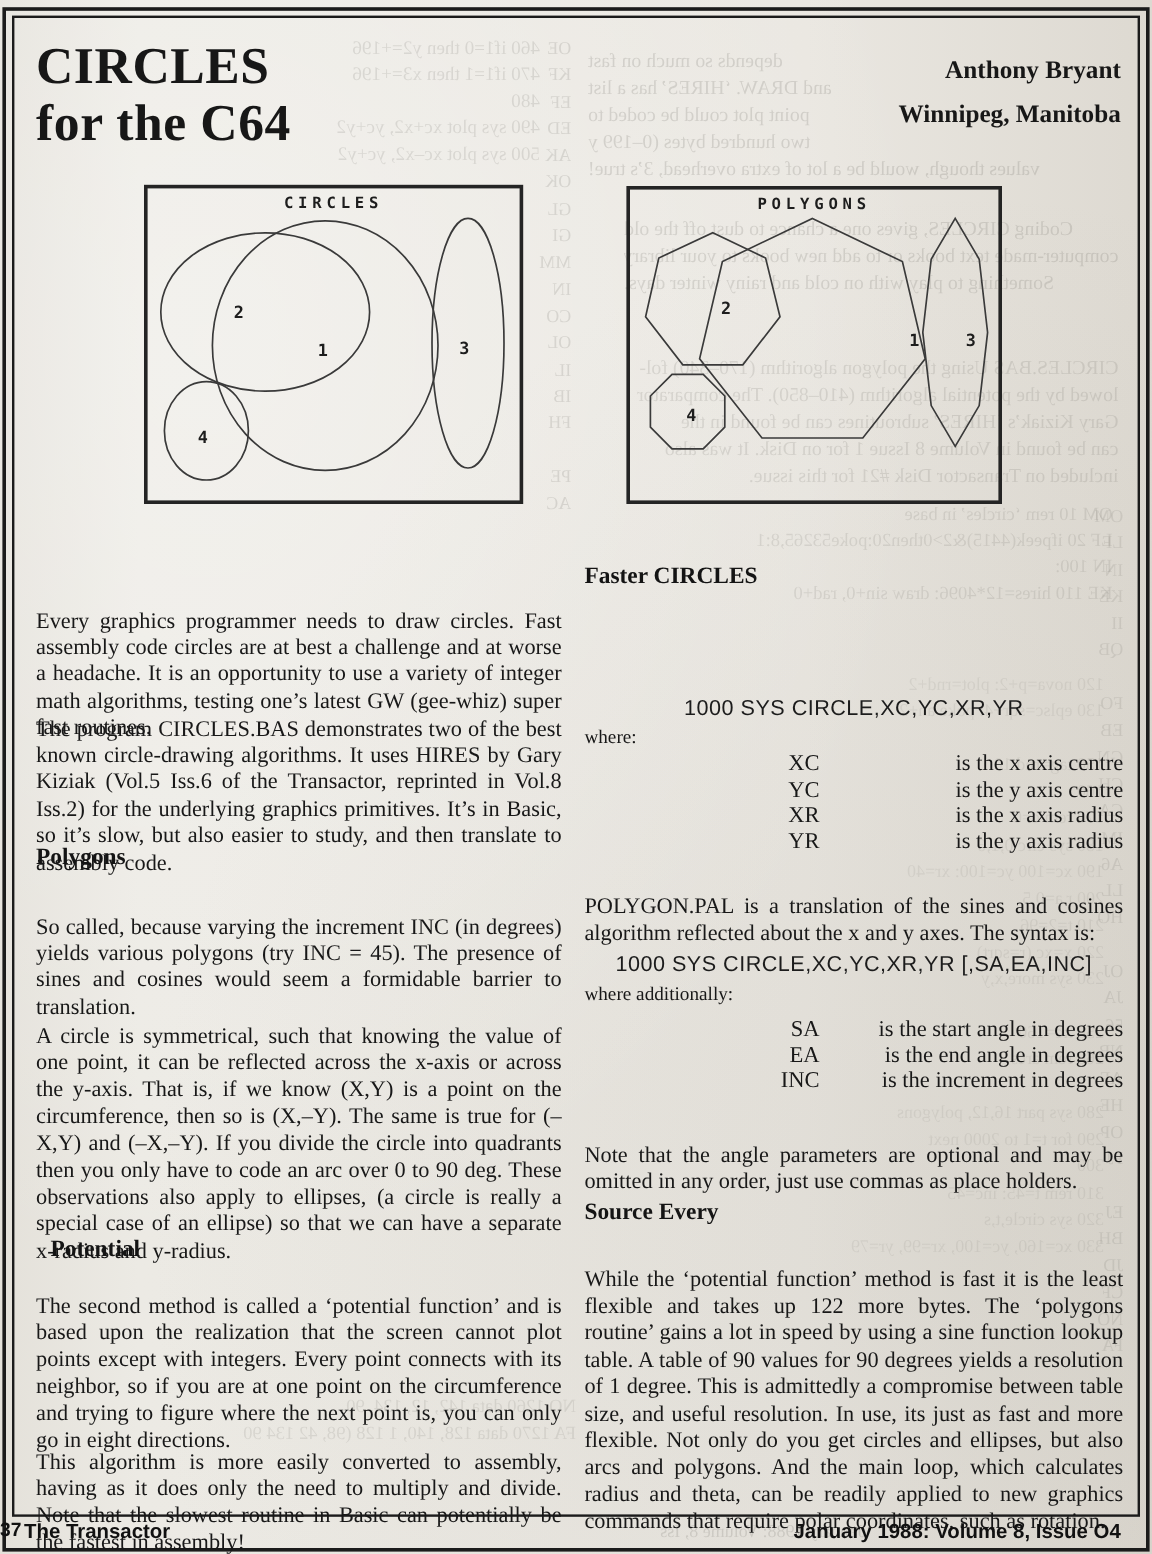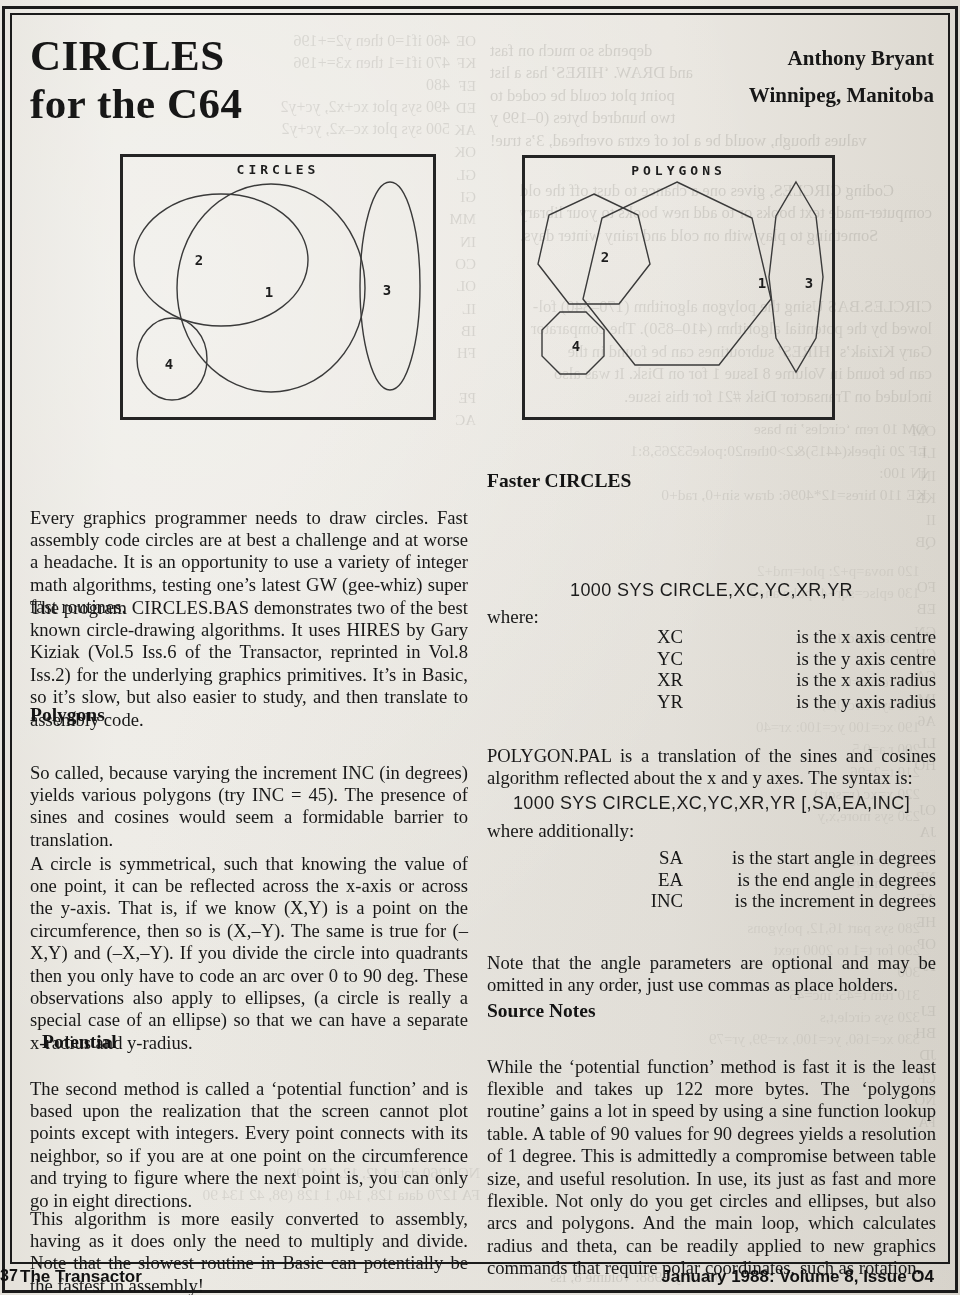--- a/index.html
+++ b/index.html
@@ -35,21 +35,21 @@
   .fig svg path, .fig svg ellipse, .fig svg polygon{fill:none;stroke:#3a3a3a;stroke-width:1.4;}
   .fig svg text{font-family:"DejaVu Sans Mono",monospace;font-weight:bold;font-size:14px;fill:#1d1d1d;text-anchor:middle;}
 
   
   .blk{position:absolute;}
   .col-l{left:30px;width:438px;}
   .col-r{left:487px;width:449px;}
   .body-p{font-size:18.6px;line-height:22.4px;text-align:justify;color:#181818;}
   .head{font-size:19.5px;font-weight:bold;color:#141414;}
   .syntax{font-family:"Liberation Sans",sans-serif;font-size:18px;letter-spacing:0.4px;text-align:center;color:#1c1c1c;}
-  .wherelbl{font-size:19px;color:#181818;}
+  .wherelbl{font-size:16px;color:#181818;}
   .ptable{font-size:18.8px;line-height:21.5px;color:#181818;}
   .prow{display:flex;padding-left:150px;text-align:right;}
   .prow .term{width:46px;flex:0 0 46px;}
   .prow .def{flex:1;margin-left:17px;}
 
   
   .footer-brand{position:absolute;left:20px;top:1267px;font-family:"Liberation Sans",sans-serif;font-weight:bold;font-size:17px;color:#111;}
   .footer-page{position:absolute;left:0;top:1267px;width:960px;text-align:left;font-family:"Liberation Sans",sans-serif;font-weight:bold;font-size:16px;color:#111;}
   .footer-issue{position:absolute;right:26px;top:1267px;font-family:"Liberation Sans",sans-serif;font-weight:bold;font-size:17px;color:#111;}
 </style>
@@ -264,20 +264,20 @@
     </div>
     <div class="prow">
       <span class="term">INC</span>
       <span class="def">is the increment in degrees</span>
     </div>
   </div>
 
   <div class="blk col-r wherelbl" style="top:820px">where additionally:</div>
 
   <p class="blk col-r body-p" style="top:933px">Note that the angle parameters are optional and may be omitted in any order, just use commas as place holders.</p>
-  <h3 class="blk col-r head" style="top:1000px;margin:0">Source Notes</h3>
+  <h3 class="blk col-r head" style="top:1000px;margin:0">Source Every</h3>
   <p class="blk col-r body-p" style="top:1037px">While the ‘potential function’ method is fast it is the least flexible and takes up 122 more bytes. The ‘polygons routine’ gains a lot in speed by using a sine function lookup table. A table of 90 values for 90 degrees yields a resolution of 1 degree. This is admittedly a compromise between table size, and useful resolution. In use, its just as fast and more flexible. Not only do you get circles and ellipses, but also arcs and polygons. And the main loop, which calculates radius and theta, can be readily applied to new graphics commands that require polar coordinates, such as rotation.</p>
 
   <div class="footer-brand">The Transactor</div>
   <div class="footer-page">37</div>
   <div class="footer-issue">January 1988: Volume 8, Issue O4</div>
 
 </div>
 
 </body></html>

